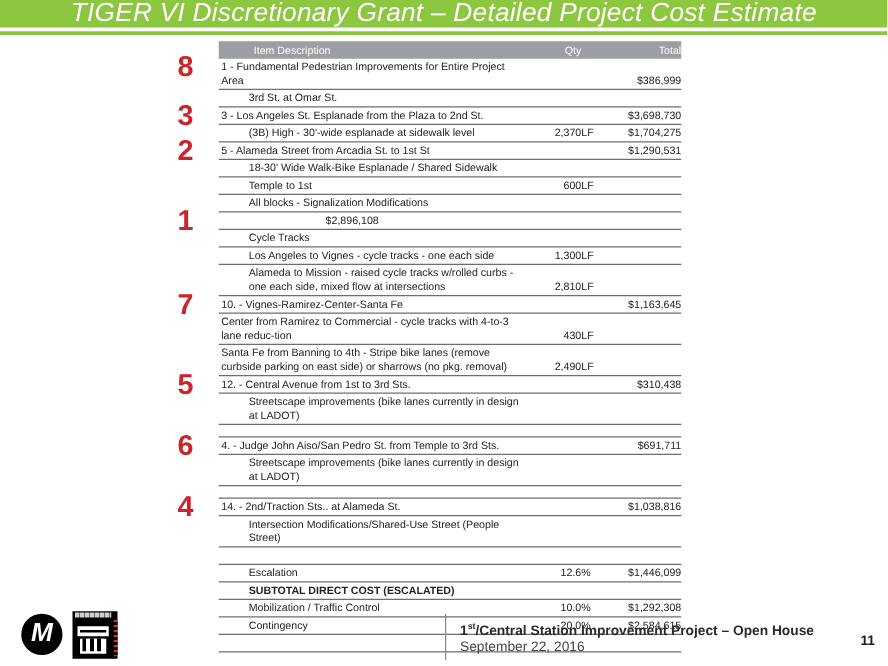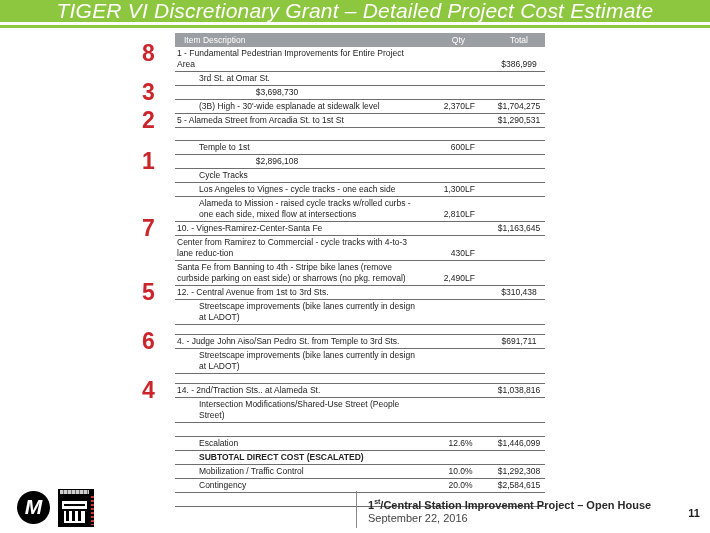--- a/index.html
+++ b/index.html
@@ -19,24 +19,24 @@
   
   .cost-table{
     position:absolute;left:175px;top:33px;width:370px;
     font-size:8.5px;color:#232323;
   }
   .thead{
     display:flex;background:#9b9ea3;color:#ffffff;height:14px;line-height:14px;
     align-items:center;
   }
   .c-desc{flex:1;min-width:0;padding-left:2px;}
-  .thead .c-desc{padding-left:9px;}
+  .thead .c-desc{padding-left:28px;}
   .c-qty{width:48px;text-align:right;flex:none;}
   .c-unit{width:28px;box-sizing:border-box;flex:none;text-align:left;}
-  .c-total{width:52px;text-align:center;flex:none;}
+  .c-total{width:52px;text-align:right;flex:none;}
 
   .tbody .row{
     position:relative;display:flex;align-items:flex-end;
     min-height:13px;box-sizing:border-box;border-bottom:1px solid #6e6e6e;
     padding-top:1px;
   }
   .tbody .row .c-desc{line-height:11px;padding-bottom:1px;}
   .tbody .row .c-qty,.tbody .row .c-unit,.tbody .row .c-total{line-height:11px;padding-bottom:1px;}
   .tbody .row.bold{font-weight:bold;}
   .tbody .row.spacer{min-height:10px;}
@@ -95,46 +95,54 @@
         <span class="c-total">$386,999</span>
       </div>
       <div class="row">
         <span class="c-desc ind">3rd St. at Omar St.</span>
         <span class="c-qty"></span>
         <span class="c-unit"></span>
         <span class="c-total"></span>
       </div>
       <div class="row">
         <span class="marker">3</span>
+        <span class="c-desc">3 - Los Angeles St. Esplanade from the Plaza to 2nd St.</span>
         <span class="c-qty"></span>
         <span class="c-unit"></span>
         <span class="c-total">$3,698,730</span>
       </div>
       <div class="row">
         <span class="c-desc ind">(3B) High - 30'-wide esplanade at sidewalk level</span>
         <span class="c-qty">2,370</span>
         <span class="c-unit">LF</span>
         <span class="c-total">$1,704,275</span>
       </div>
       <div class="row">
         <span class="marker">2</span>
         <span class="c-desc">5 - Alameda Street from Arcadia St. to 1st St</span>
         <span class="c-qty"></span>
         <span class="c-unit"></span>
         <span class="c-total">$1,290,531</span>
       </div>
       <div class="row">
+        <span class="c-desc ind">18-30' Wide Walk-Bike Esplanade / Shared Sidewalk</span>
         <span class="c-qty"></span>
         <span class="c-unit"></span>
         <span class="c-total"></span>
       </div>
       <div class="row">
         <span class="c-desc ind">Temple to 1st</span>
         <span class="c-qty">600</span>
         <span class="c-unit">LF</span>
+        <span class="c-total"></span>
+      </div>
+      <div class="row">
+        <span class="c-desc ind">All blocks - Signalization Modifications</span>
+        <span class="c-qty"></span>
+        <span class="c-unit"></span>
         <span class="c-total"></span>
       </div>
       <div class="row">
         <span class="marker">1</span>
         <span class="c-qty"></span>
         <span class="c-unit"></span>
         <span class="c-total">$2,896,108</span>
       </div>
       <div class="row">
         <span class="c-desc ind">Cycle Tracks</span>

